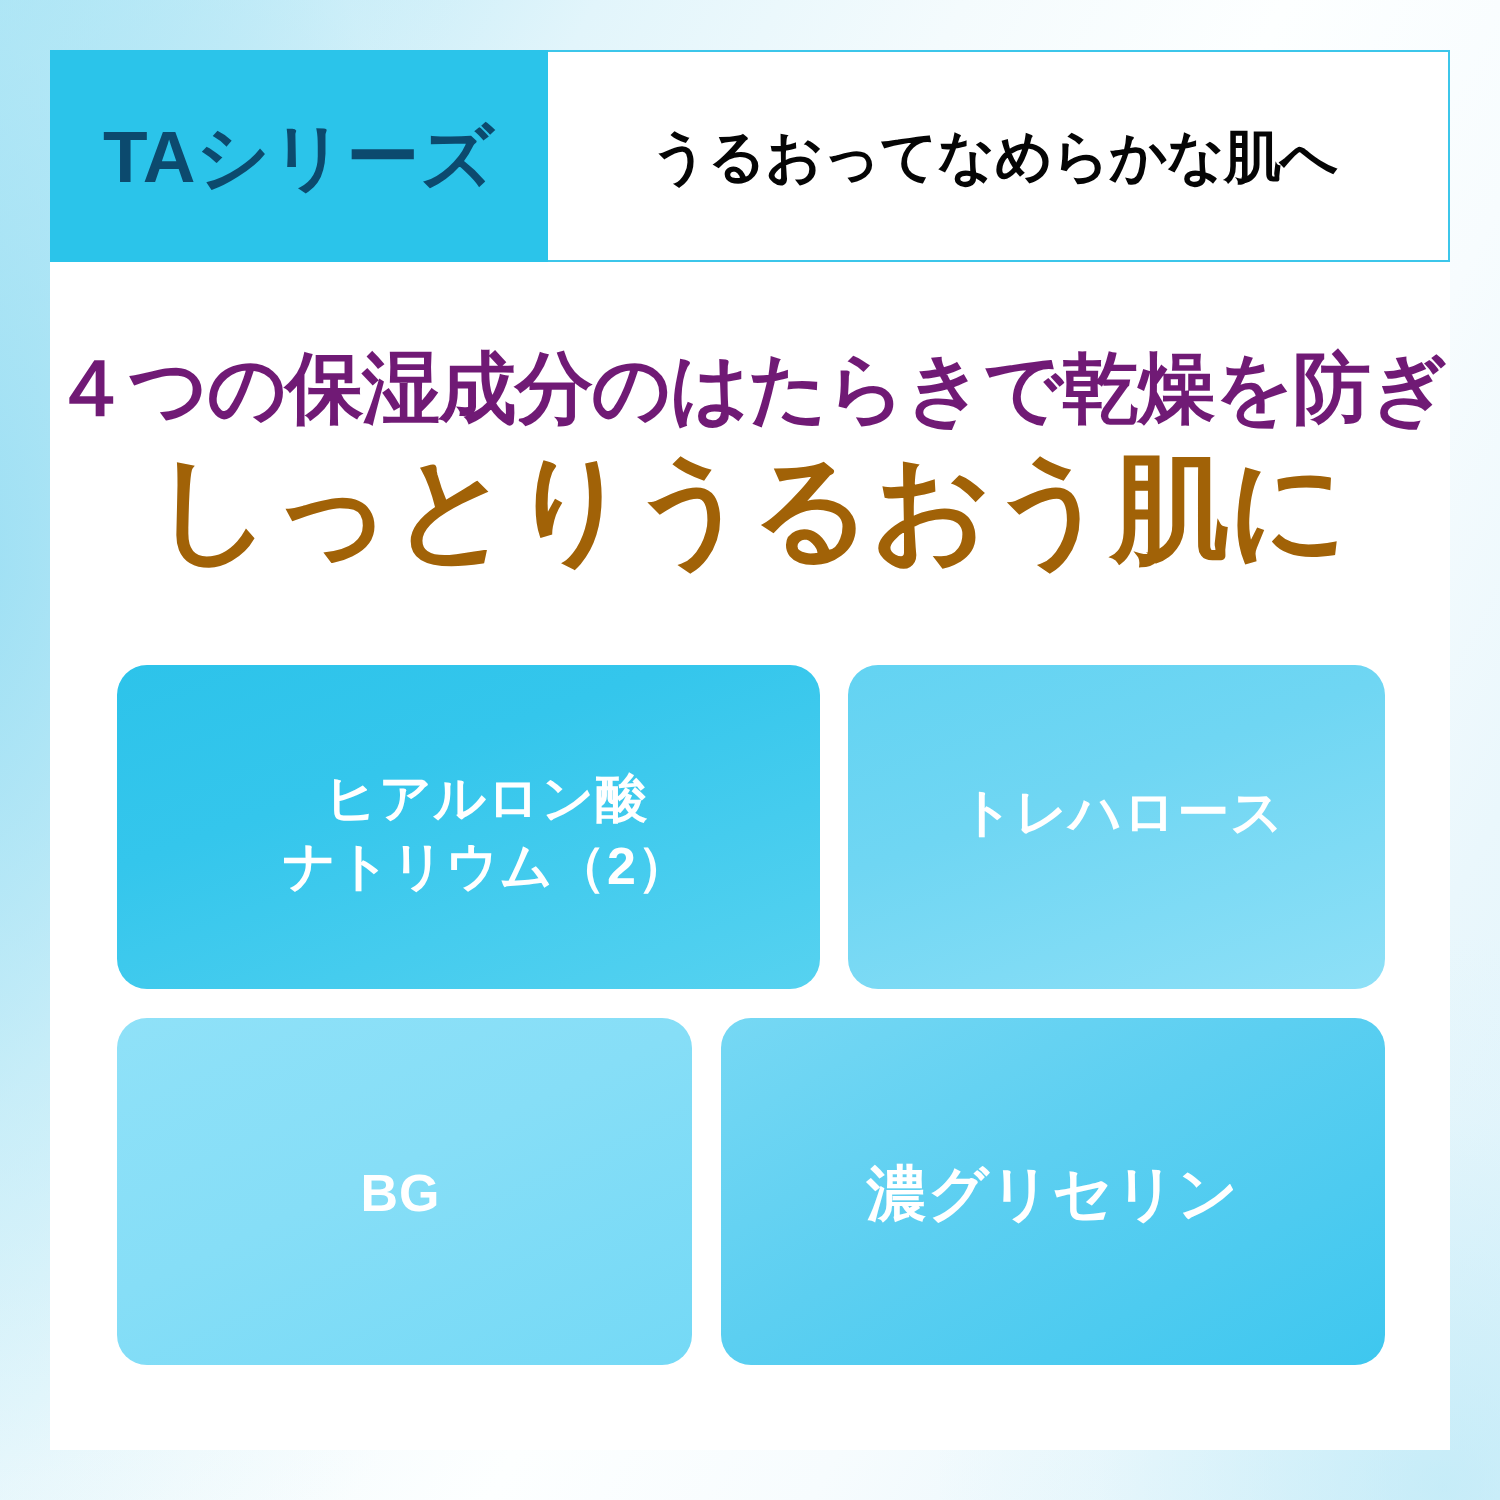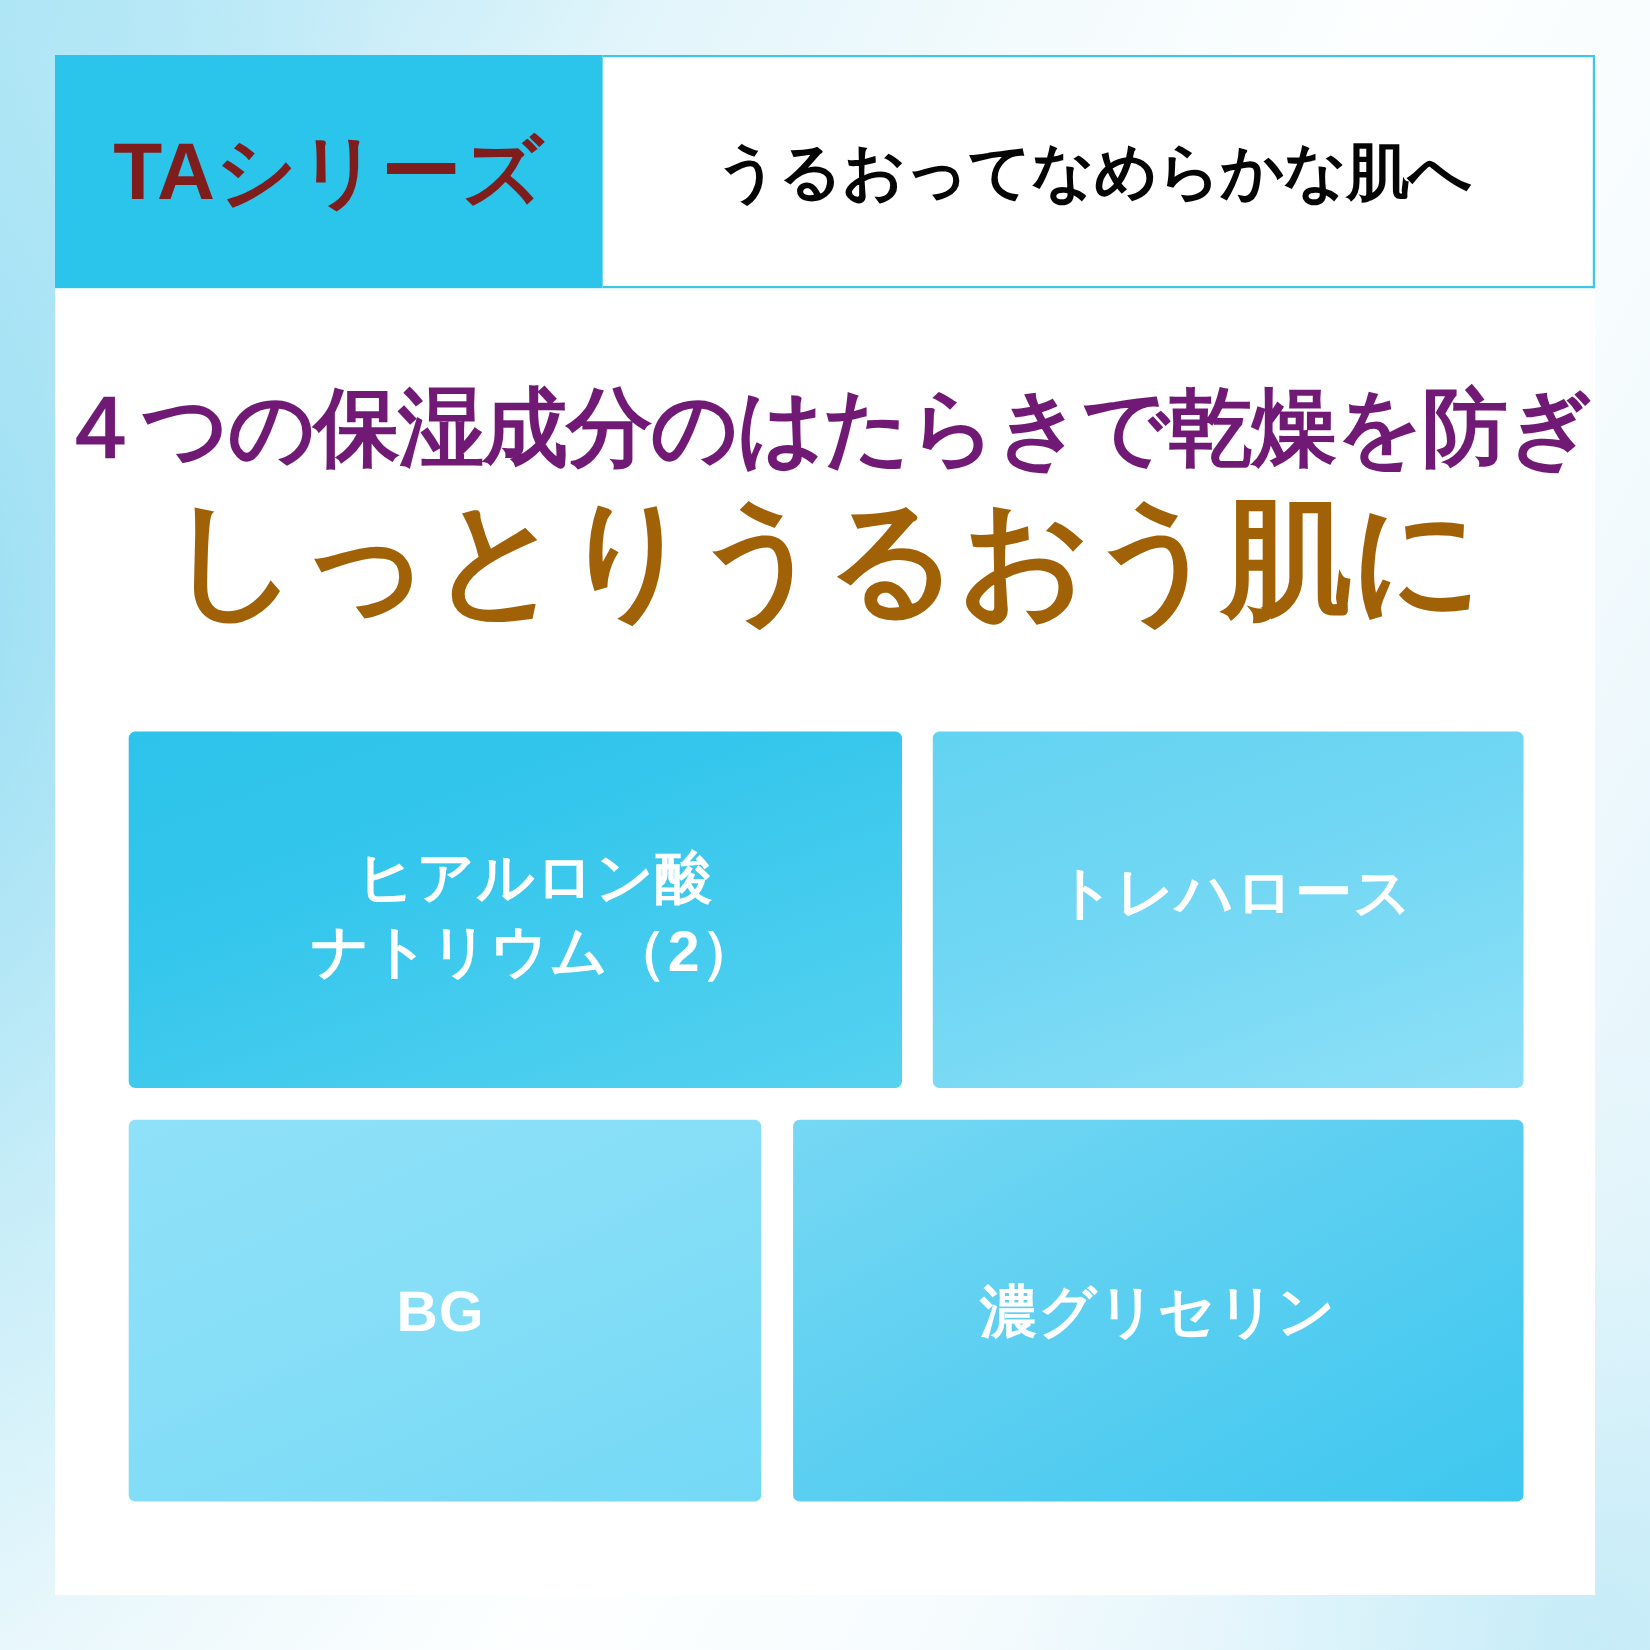--- a/index.html
+++ b/index.html
@@ -85,21 +85,21 @@
   .header-tag {
     width: 498px;
     flex: 0 0 498px;
     background: #2bc4ea;
     display: flex;
     align-items: center;
     justify-content: center;
     box-sizing: border-box;
   }
   .header-tag-label {
-    color: #7f1d1d;
+    color: #0c4a6e;
     font-size: 73px;
     font-weight: 700;
     letter-spacing: 0.5px;
     line-height: 1;
     white-space: nowrap;
   }
   .header-tagline {
     flex: 1 1 auto;
     background: #ffffff;
     border-top: 2px solid #3cc6ea;
@@ -149,21 +149,21 @@
   
   .cards {
     position: absolute;
     left: 67px;
     top: 615px;
     width: 1268px;
     height: 700px;
   }
   .card {
     position: absolute;
-    border-radius: 6px;
+    border-radius: 30px;
     display: flex;
     align-items: center;
     justify-content: center;
     box-sizing: border-box;
     color: #ffffff;
   }
   .card-label {
     color: #ffffff;
     font-weight: 700;
     text-align: center;
@@ -213,21 +213,21 @@
 
   
   .card-4 {
     left: 604px;
     top: 353px;
     width: 664px;
     height: 347px;
     background: linear-gradient(150deg, #76d8f4 0%, #5ccff1 45%, #3ec7ef 100%);
   }
   .card-4 .card-label {
-    font-size: 52px;
+    font-size: 60px;
     transform: translate(0px, 2px);
   }
 </style>
 </head>
 <body>
 
 <div id="stage">
 
   <div class="panel">
 

